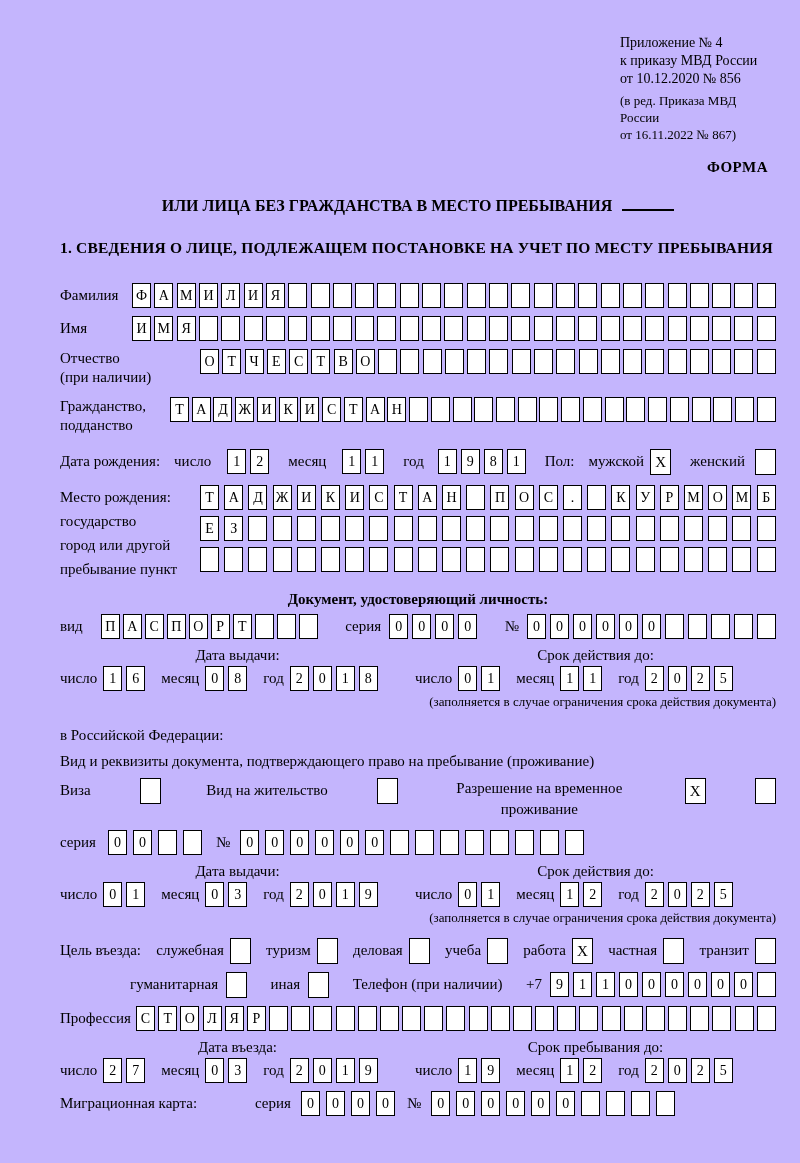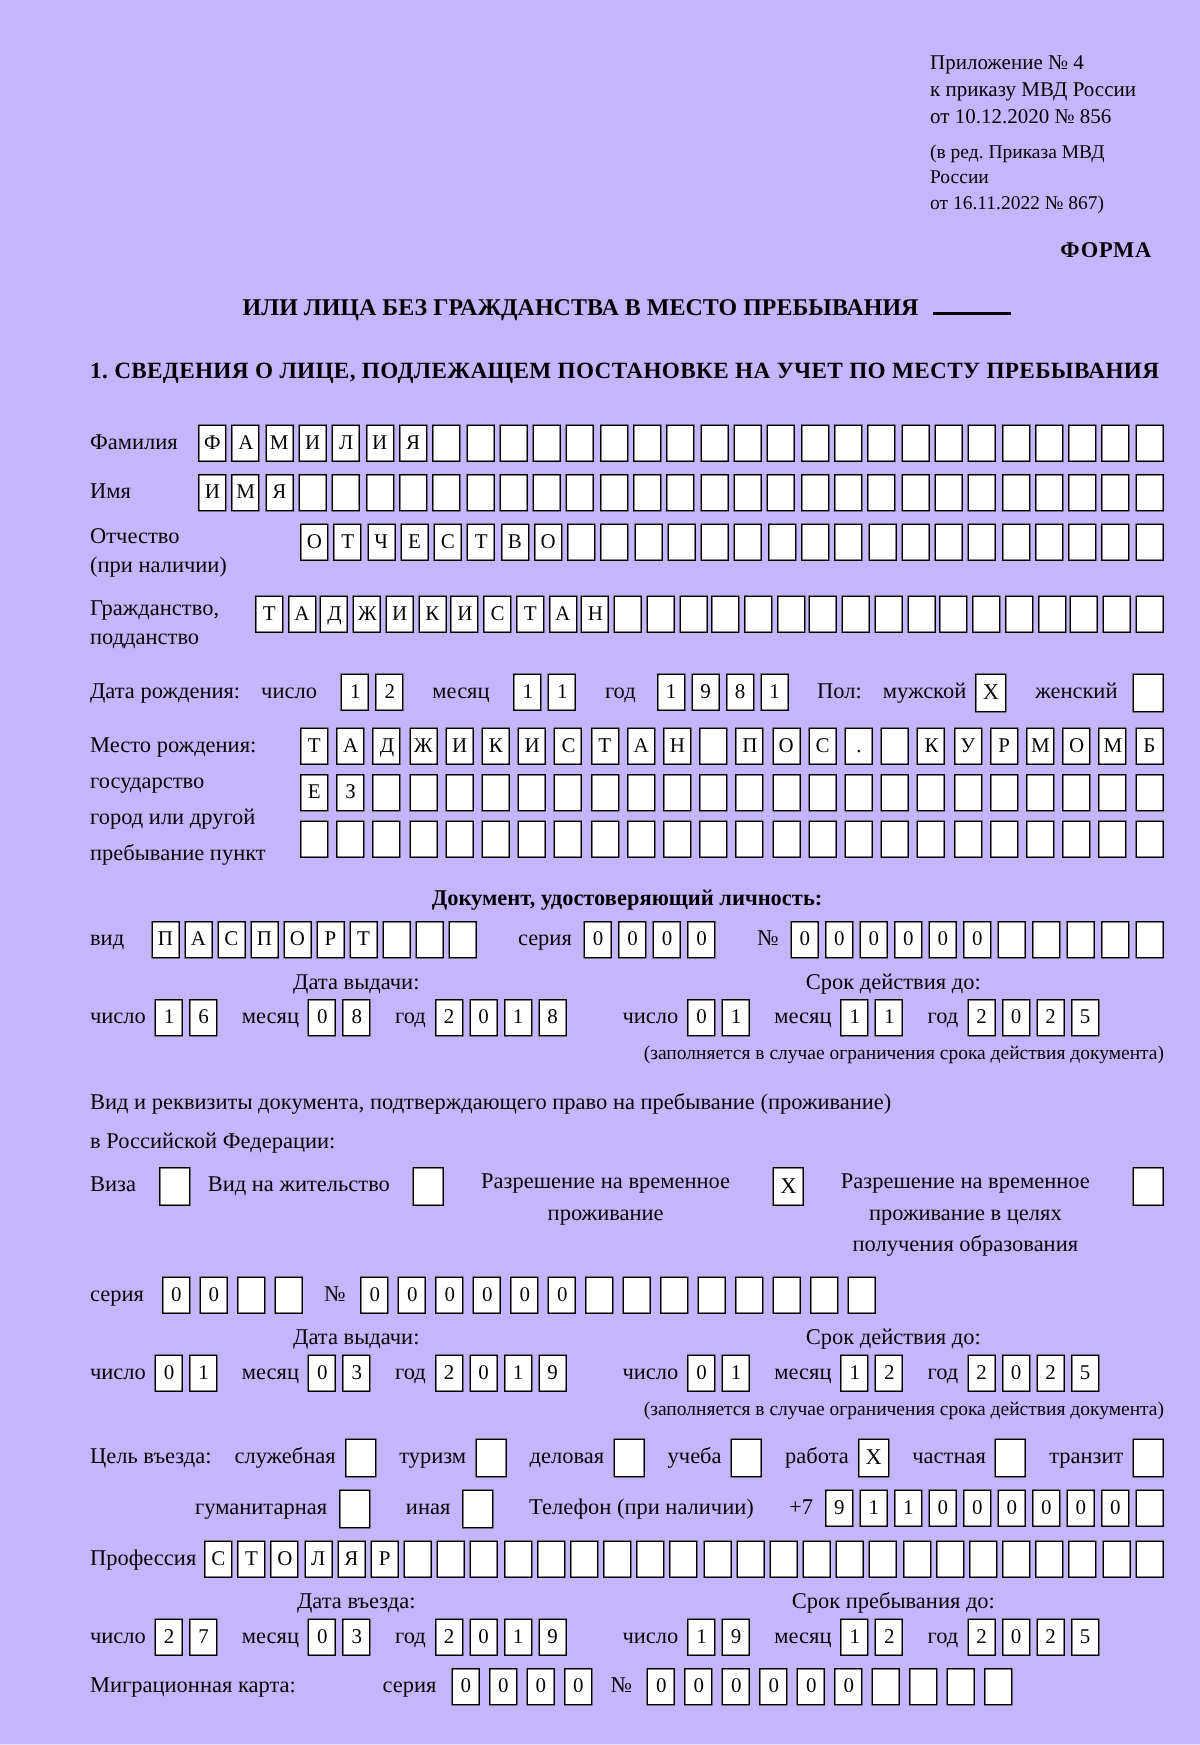--- a/index.html
+++ b/index.html
@@ -443,32 +443,31 @@
             <span class="cell">0</span>
             <span class="cell">2</span>
             <span class="cell">5</span>
           </span>
       </div>
     </div>
   </div>
   <div class="note-right">(заполняется в случае ограничения срока действия документа)</div>
 
   <div class="intro">
+    <div>в Российской Федерации:</div>
     <div>Вид и реквизиты документа, подтверждающего право на пребывание (проживание)</div>
-    <div>в Российской Федерации:</div>
   </div>
 
   <div class="row options-row">
     <span class="lbl">Виза</span>
     <span class="checkbox"></span>
     <span class="lbl">Вид на жительство</span>
     <span class="checkbox"></span>
     <span class="opt-multiline">Разрешение на временное проживание</span>
     <span class="checkbox">X</span>
-    <span class="opt-multiline">Разрешение на временное проживание в целях получения образования</span>
     <span class="checkbox"></span>
   </div>
 
   <div class="row mt10">
     <span class="lbl" style="margin-right:12px">серия</span>
     <span class="cells g6">
         <span class="cell">0</span>
         <span class="cell">0</span>
         <span class="cell"></span>
         <span class="cell"></span>

